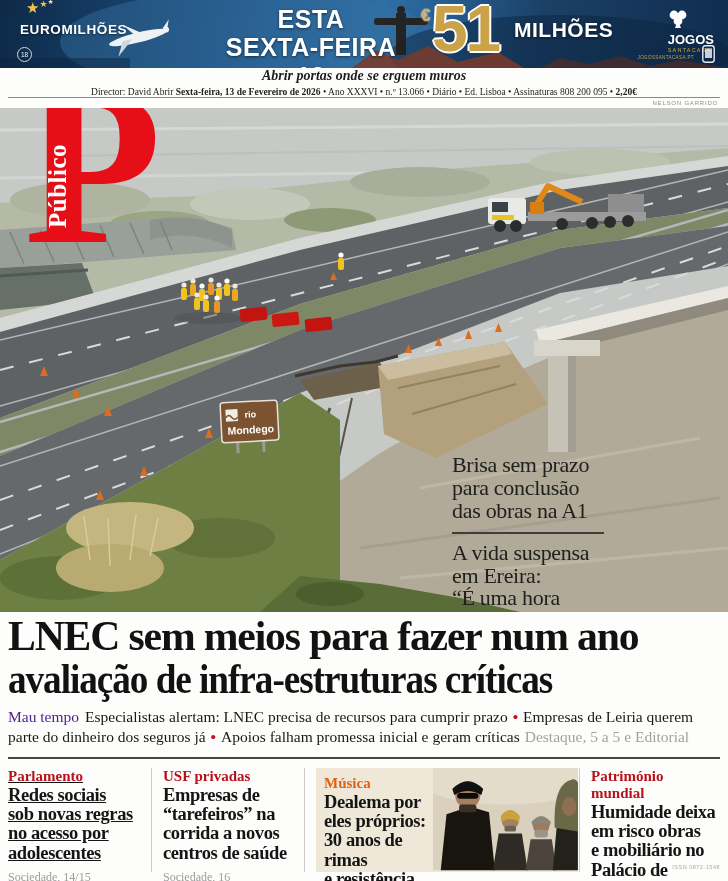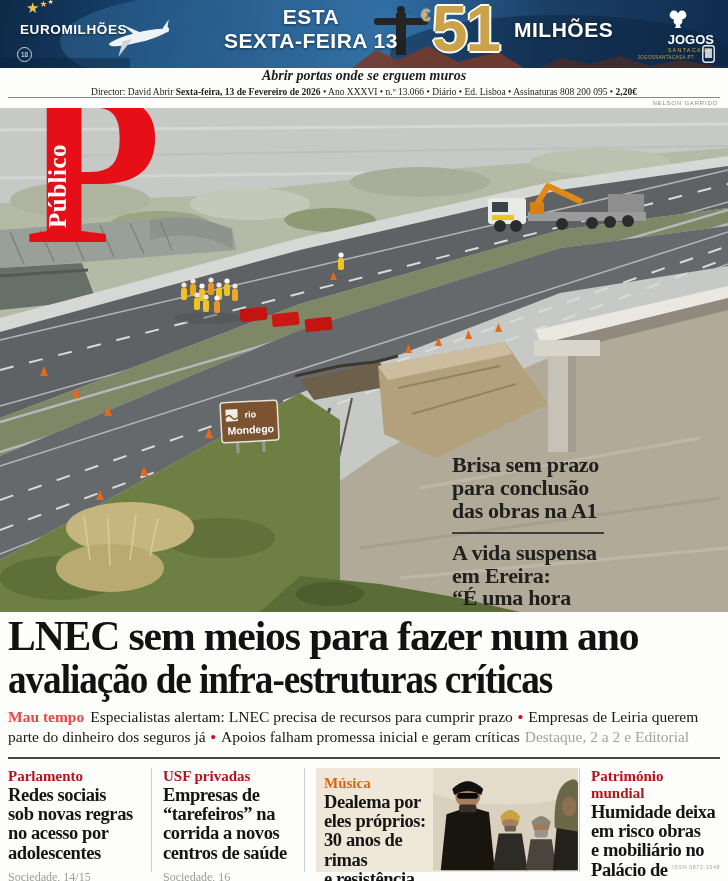--- a/index.html
+++ b/index.html
@@ -11,21 +11,21 @@
           background:linear-gradient(100deg,#0d2947 0%,#1d4d7e 28%,#2f6ea6 52%,#1b4066 74%,#0f2c4e 100%);
           font-family:"Liberation Sans",sans-serif;color:#fff;}
   .banner svg.bg{position:absolute;left:0;top:0;}
   .b-stars{position:absolute;left:26px;top:0px;color:#f0c24a;line-height:1;}
   .b-stars .s1{font-size:15px;} .b-stars .s2{font-size:9px;position:relative;top:-6px;} .b-stars .s3{font-size:7px;position:relative;top:-9px;color:#ffe9a8;}
   .b-brand{position:absolute;left:14px;top:22px;font-size:13.5px;font-weight:bold;letter-spacing:.6px;text-shadow:0 1px 2px rgba(0,0,0,.5);padding-left:6px;}
   .b-age{position:absolute;left:17px;top:47px;width:13px;height:13px;border:1px solid #cfd6dd;border-radius:50%;
          font-size:6.5px;line-height:13px;text-align:center;color:#e8edf2;}
   .b-plane{position:absolute;left:92px;top:18px;}
   .b-center{position:absolute;left:216px;top:5px;width:190px;text-align:center;font-weight:bold;
-            font-size:21px;line-height:1.13;letter-spacing:.5px;text-shadow:0 1px 3px rgba(0,0,0,.55);}
+            font-size:25px;line-height:1.13;letter-spacing:.5px;text-shadow:0 1px 3px rgba(0,0,0,.55);}
   .b-cur{position:absolute;left:421px;top:6px;font-size:17px;font-weight:bold;color:#d4ad55;text-shadow:0 0 2px #fff;}
   .b-amount{position:absolute;left:432px;top:-8px;font-size:64px;font-weight:bold;color:#c9a24a;letter-spacing:-2px;
             text-shadow:-2px 0 0 #fff,2px 0 0 #fff,0 -2px 0 #fff,0 2px 0 #fff,-1px -1px 0 #fff,1px 1px 0 #fff;}
   .b-unit{position:absolute;left:514px;top:18px;font-size:21px;font-weight:bold;letter-spacing:.5px;text-shadow:0 1px 3px rgba(0,0,0,.55);}
   .b-operator{position:absolute;right:14px;top:9px;display:flex;align-items:flex-start;gap:4px;flex-direction:column;}
   .b-op-name{font-size:13px;font-weight:bold;line-height:1;}
   .b-op-sub{font-size:5.5px;color:#c9a24a;letter-spacing:1.2px;margin-top:1px;}
   .b-site{position:absolute;right:34px;bottom:8px;font-size:4.5px;color:#c9a24a;letter-spacing:.4px;}
   .b-phone{position:absolute;right:13px;bottom:5px;}
 
@@ -40,40 +40,40 @@
 
   
   .photo{position:relative;width:728px;height:504px;overflow:hidden;background:#c6c9c6;}
   .photo svg{display:block;}
   .p-logo{position:absolute;left:24px;top:-54px;width:150px;height:270px;}
   .p-letter{position:absolute;left:0;top:0;font-family:"Liberation Serif",serif;font-weight:bold;
             font-size:225px;line-height:1;color:#e60f18;}
   .p-word{position:absolute;left:20px;top:174px;transform:rotate(-90deg);transform-origin:0 0;
           font-family:"Liberation Serif",serif;font-weight:bold;font-size:25px;color:#fff;letter-spacing:.5px;}
   .captions{position:absolute;left:452px;top:346px;width:190px;}
-  .captions h3{margin:0;font-size:22px;line-height:1.04;font-weight:bold;color:#20211f;
+  .captions h3{margin:0;font-size:22px;line-height:1.04;font-weight:normal;color:#20211f;
                letter-spacing:-.3px;white-space:pre-line;}
   .cap-rule{width:152px;border-top:2px solid #3d3e3b;margin:9px 0 8px 0;}
 
   
   .headline{margin:2px 8px 0;}
   .hl{font-weight:bold;font-size:43px;line-height:1.0;letter-spacing:-1.2px;white-space:nowrap;
       transform-origin:left center;color:#121212;}
   .hl1{transform:scaleX(.97);}
   .hl2{transform:scaleX(.865);}
   .deck{margin:7px 8px 0;font-size:15.5px;line-height:1.32;color:#181818;}
-  .kicker-red{color:#ef4444;font-weight:bold;margin-right:6px;margin-top:28px;}
+  .kicker-red{color:#4c1d95;font-weight:normal;margin-right:6px;margin-top:28px;}
   .bullet{color:#c01320;font-weight:bold;margin:0 5px;}
   .deck-ref{color:#a2a2a2;margin-left:5px;}
 
   
   .rule{margin:9px 8px 0;border-top:2px solid #454545;}
   .bottom{position:relative;display:flex;margin:0 8px;padding-top:9px;height:104px;}
   .bcol{box-sizing:border-box;}
-  .c1{width:142px;}
+  .c1{width:142px;text-decoration:underline;}
   .c2{width:152px;border-left:1px solid #ccc;padding-left:11px;margin-left:1px;}
   .c3{width:274px;border-left:1px solid #ccc;padding-left:11px;margin-left:1px;}
   .c4{flex:1;border-left:1px solid #ccc;padding-left:11px;margin-left:1px;}
   .kicker{font-size:15px;font-weight:bold;color:#b5121c;margin-bottom:1px;}
   .bcol h2{margin:0;font-size:18.5px;line-height:1.04;font-weight:bold;letter-spacing:-.4px;
            color:#151515;white-space:pre-line;}
   .ref{font-size:12px;color:#9c9c9c;margin-top:7px;}
   .music-card{display:flex;background:#efe8d9;height:104px;justify-content:center;}
   .music-text{width:113px;padding:7px 0 0 8px;}
   .music-text .kicker{color:#e2610f;}
@@ -324,21 +324,21 @@
 em Ereira:
 “É uma hora
 de cada vez”</h3>
     </div>
   </div>
 
   <div class="headline">
     <div class="hl hl1">LNEC sem meios para fazer num ano</div>
     <div class="hl hl2">avaliação de infra-estruturas críticas</div>
   </div>
-  <p class="deck"><b class="kicker-red">Mau tempo</b><span>Especialistas alertam: LNEC precisa de recursos para cumprir prazo</span><span class="bullet">•</span><span>Empresas de Leiria querem parte do dinheiro dos seguros já</span><span class="bullet">•</span><span>Apoios falham promessa inicial e geram críticas</span><span class="deck-ref">Destaque, 2 a 2 e Editorial</span></p>
+  <p class="deck"><b class="kicker-red">Mau tempo</b><span>Especialistas alertam: LNEC precisa de recursos para cumprir prazo</span><span class="bullet">•</span><span>Empresas de Leiria querem parte do dinheiro dos seguros já</span><span class="bullet">•</span><span>Apoios falham promessa inicial e geram críticas</span><span class="deck-ref">Destaque, 5 a 5 e Editorial</span></p>
 
   <div class="rule"></div>
 
   <div class="bottom">
     <div class="bcol c1">
       <div class="kicker">Parlamento</div>
       <h2>Redes sociais
 sob novas regras
 no acesso por
 adolescentes</h2>

